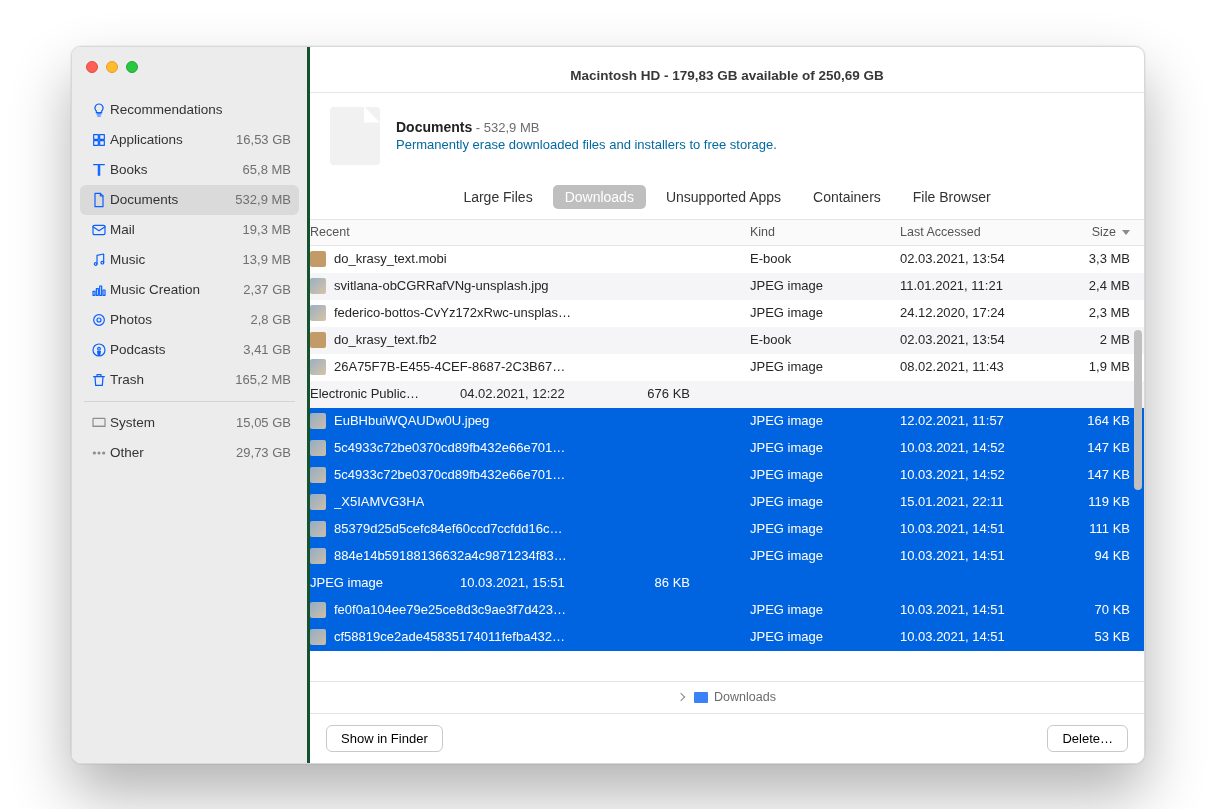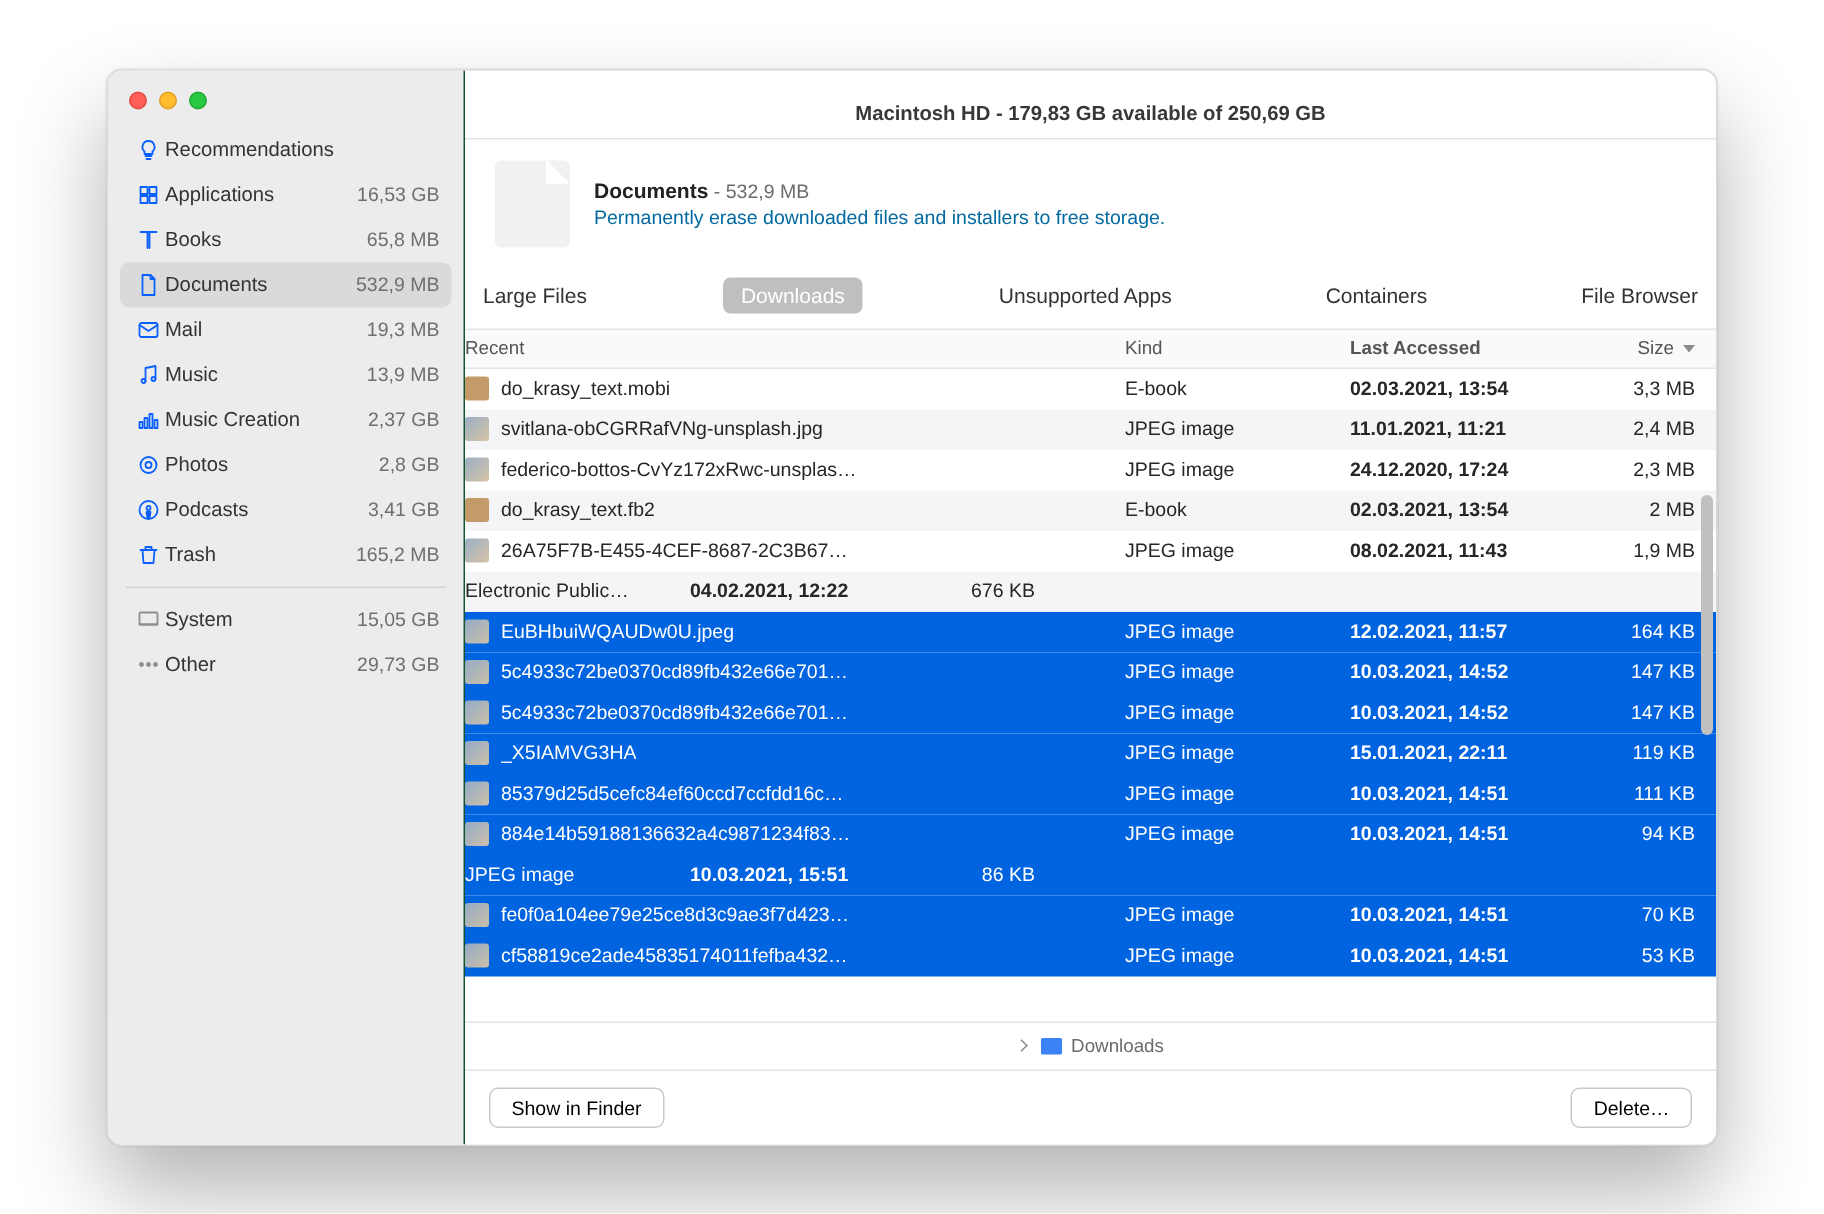--- a/index.html
+++ b/index.html
@@ -25,25 +25,25 @@
   }
   .body-area {
     flex: 1 1 auto;
     display: flex;
     min-height: 0;
   }
   
   .sidebar {
     width: 238px;
     background: #ececec;
-    border-right: 1px solid #14532d;
+    border-right: 3px solid #14532d;
     padding: 8px 8px;
     display: flex;
     flex-direction: column;
-    gap: 2px;
+    gap: 12px;
   }
   .traffic {
     display: flex;
     gap: 8px;
     padding: 6px 6px 10px 6px;
   }
   .tl { width: 12px; height: 12px; border-radius: 50%; }
   .tl.red { background:#ff5f57; border:1px solid #e24a40;}
   .tl.yellow { background:#febc2e; border:1px solid #e1a126;}
   .tl.green { background:#28c840; border:1px solid #20a833;}
@@ -104,21 +104,21 @@
     position:absolute;
     top:0;right:0;
     width:16px;height:16px;
     background:#fff;
     clip-path: polygon(0 0,100% 100%,0 100%);
   }
   .hdr-title { font-size:14px; font-weight:700; color:#222;}
   .hdr-sub   { font-size:13px; color:#0369a1; margin-top:2px;}
   .tabs {
     display:flex;
-    justify-content:space-between;
+    justify-content:center;
     gap:8px;
     padding:6px 0 10px 0;
   }
   .tab {
     font-size:14px;
     padding:4px 12px;
     border-radius:5px;
     color:#333;
     cursor:default;
   }
@@ -140,21 +140,21 @@
   .thead {
     height:26px;
     font-size:12.5px;
     color:#555;
     border-bottom:1px solid #e3e3e3;
     background:#fafafa;
     position:sticky; top:0;
   }
   .col-name { flex:1 1 auto; min-width:0; display:flex; align-items:center; gap:8px;}
   .col-kind { flex:0 0 150px; }
-  .col-last { flex:0 0 150px;font-weight:bold; }
+  .col-last { flex:0 0 150px; }
   .col-size { flex:0 0 80px; text-align:right; }
   .trow {
     height:27px;
     font-size:13px;
     color:#262626;
     border-bottom:1px solid transparent;
   }
   .trow:nth-child(even){ background:#f5f5f7;}
   .trow.sel {
     background:#0064e1 !important;

